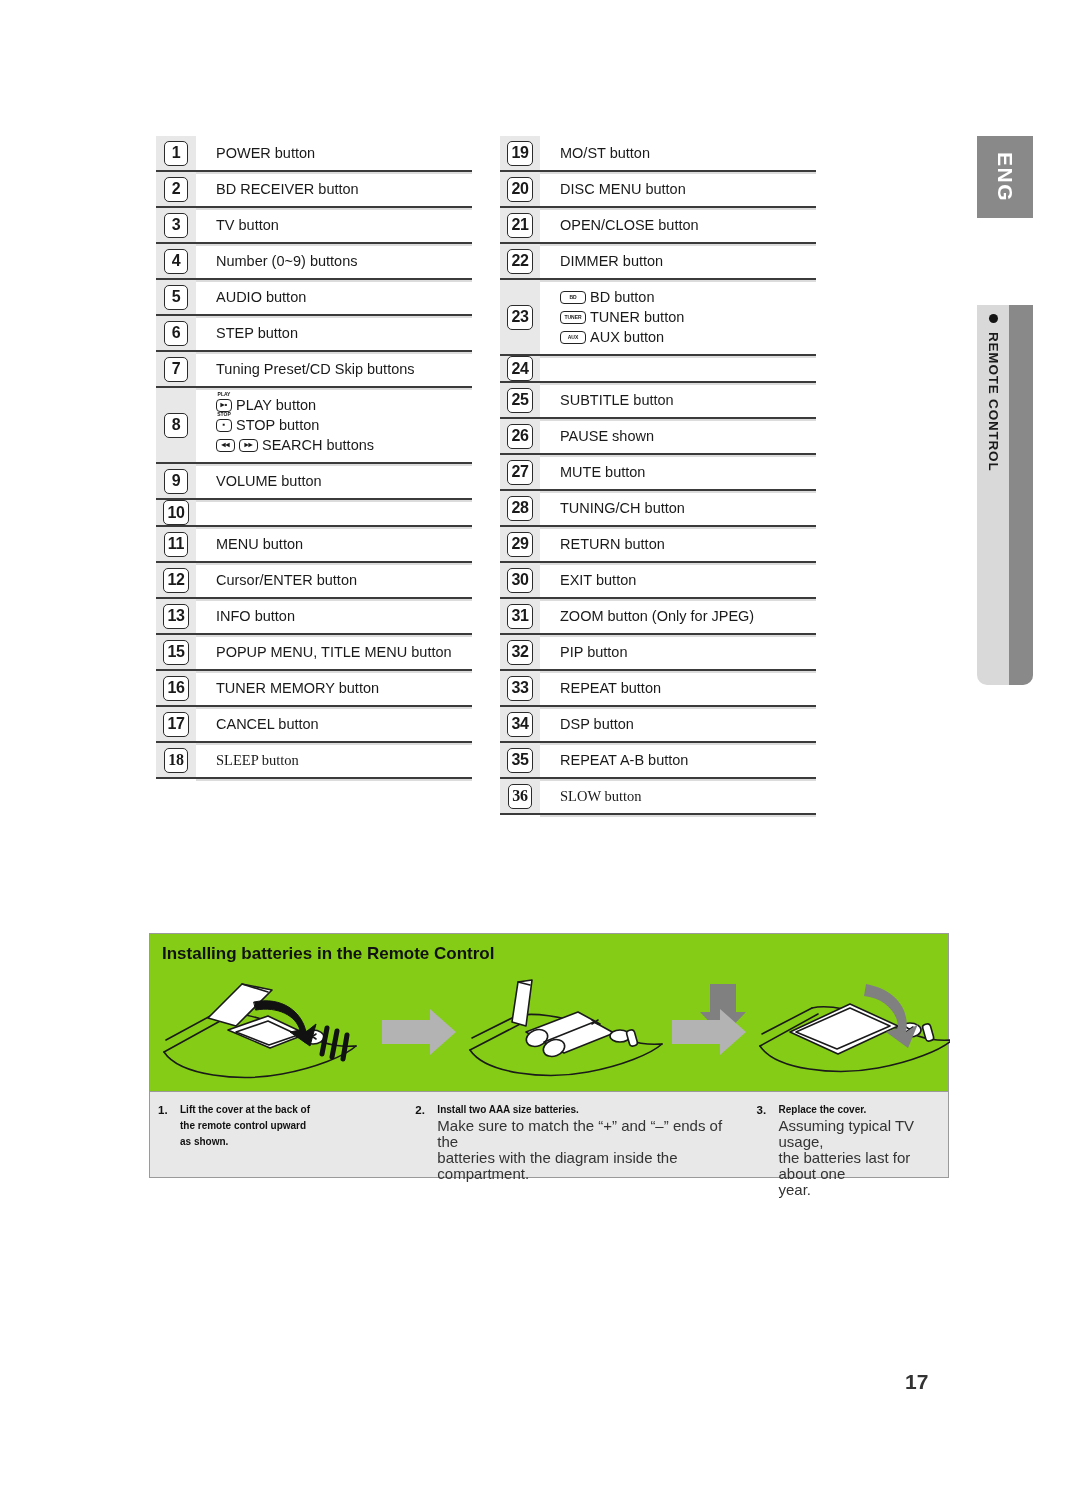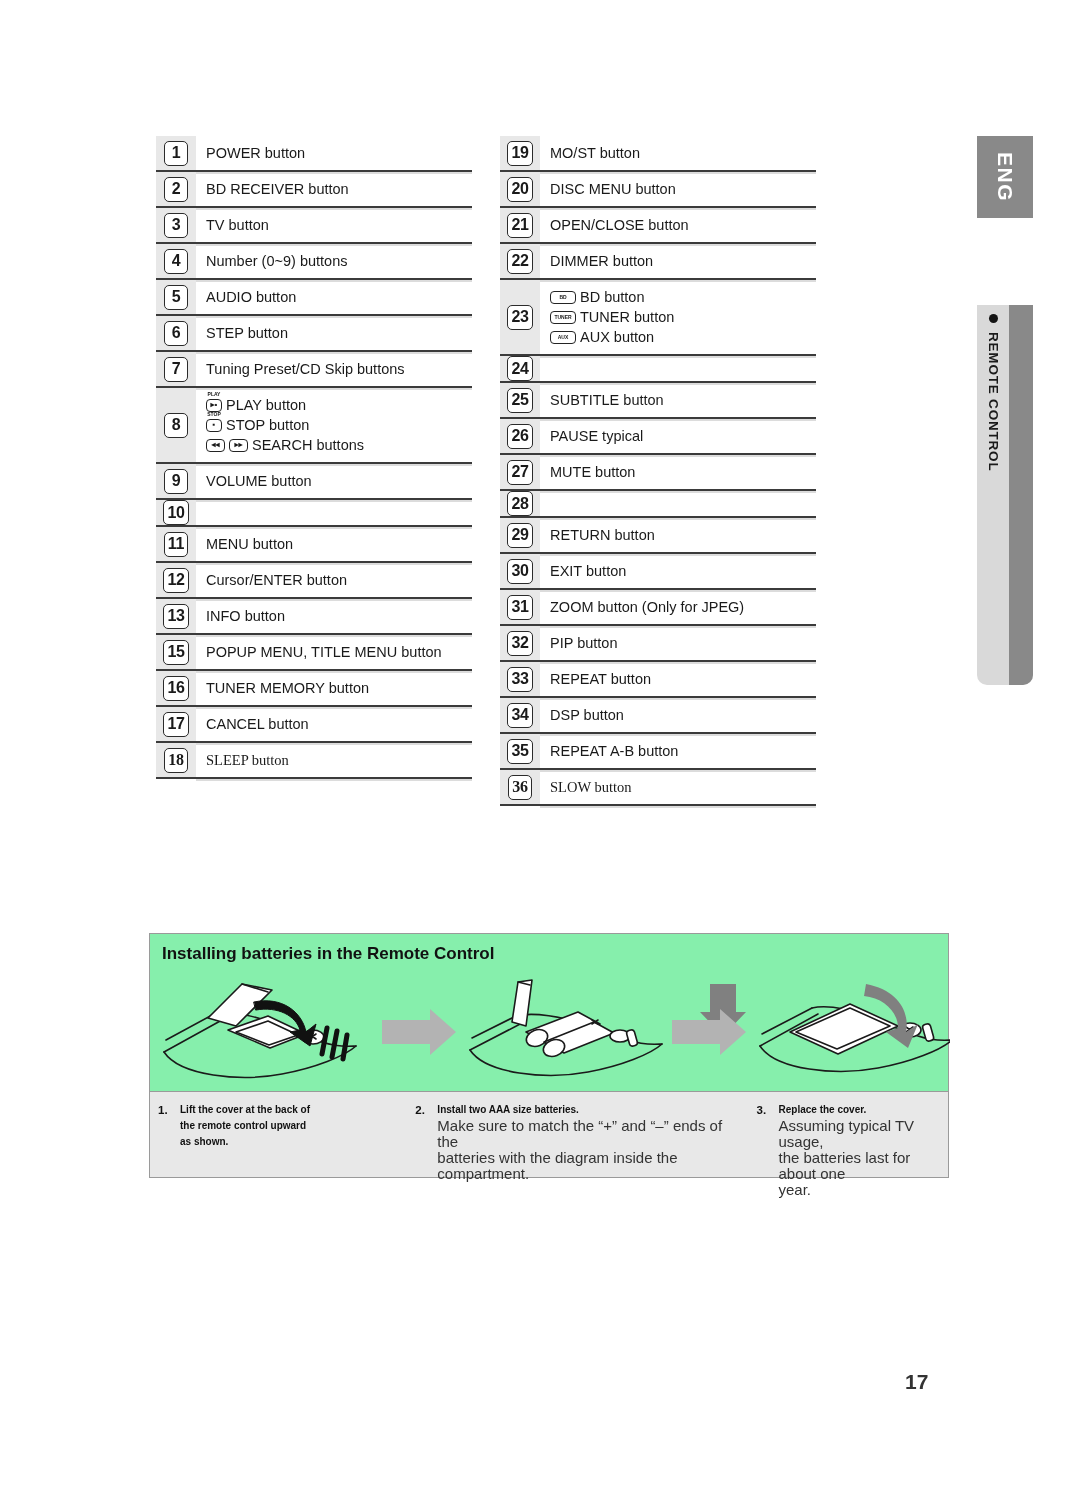--- a/index.html
+++ b/index.html
@@ -72,21 +72,21 @@
     border:1.6px solid #2b2b2b;border-radius:5px;
     background:#ffffff;
     display:flex;align-items:center;justify-content:center;
     font-size:16px;font-weight:bold;line-height:1;
     padding:0 3px;box-sizing:border-box;
     letter-spacing:-0.3px;
   }
   .label-cell{
     flex:1 1 auto;
     display:flex;flex-direction:column;justify-content:center;
-    padding:7px 0 7px 10px;
+    padding:7px 0 7px 20px;
     font-size:14.5px;line-height:20px;
     box-sizing:border-box;
   }
   .label-cell .ln{white-space:nowrap;display:flex;align-items:center;}
 
   
   .keyicon{
     display:inline-flex;align-items:center;justify-content:center;
     border:1.3px solid #232323;border-radius:4px;background:#fff;
     height:13px;margin-right:4px;vertical-align:middle;
@@ -98,21 +98,21 @@
   .keyicon.k-srch{width:19px;}
   .keyicon .cap{
     position:absolute;top:-8px;left:50%;transform:translateX(-50%);
     font-size:5px;font-weight:bold;color:#111;letter-spacing:0;
   }
   .glyph{font-size:8px;line-height:1;}
 
   
   #battery-panel{
     position:absolute;left:149px;top:933px;width:800px;height:245px;
-    border:1.5px solid #9a9a9a;background:#86efac;box-sizing:border-box;
+    border:1.5px solid #9a9a9a;background:#84cc16;box-sizing:border-box;
   }
   #battery-title{
     position:absolute;left:12px;top:10px;
     font-size:17px;font-weight:bold;color:#111;
   }
   #battery-figs{
     position:absolute;left:0;top:42px;width:100%;height:115px;
   }
   #caption-strip{
     position:absolute;left:0;bottom:0;width:100%;height:86px;
@@ -418,37 +418,42 @@
           <span>SUBTITLE button</span>
         </div>
       </div>
     </div>
     <div class="btn-row">
       <div class="badge-cell">
         <div class="badge">26</div>
       </div>
       <div class="label-cell">
         <div class="ln">
-          <span>PAUSE typical</span>
+          <span>PAUSE shown</span>
         </div>
       </div>
     </div>
     <div class="btn-row">
       <div class="badge-cell">
         <div class="badge">27</div>
       </div>
       <div class="label-cell">
         <div class="ln">
           <span>MUTE button</span>
         </div>
       </div>
     </div>
     <div class="btn-row">
       <div class="badge-cell">
         <div class="badge">28</div>
+      </div>
+      <div class="label-cell">
+        <div class="ln">
+          <span>TUNING/CH button</span>
+        </div>
       </div>
     </div>
     <div class="btn-row">
       <div class="badge-cell">
         <div class="badge">29</div>
       </div>
       <div class="label-cell">
         <div class="ln">
           <span>RETURN button</span>
         </div>

